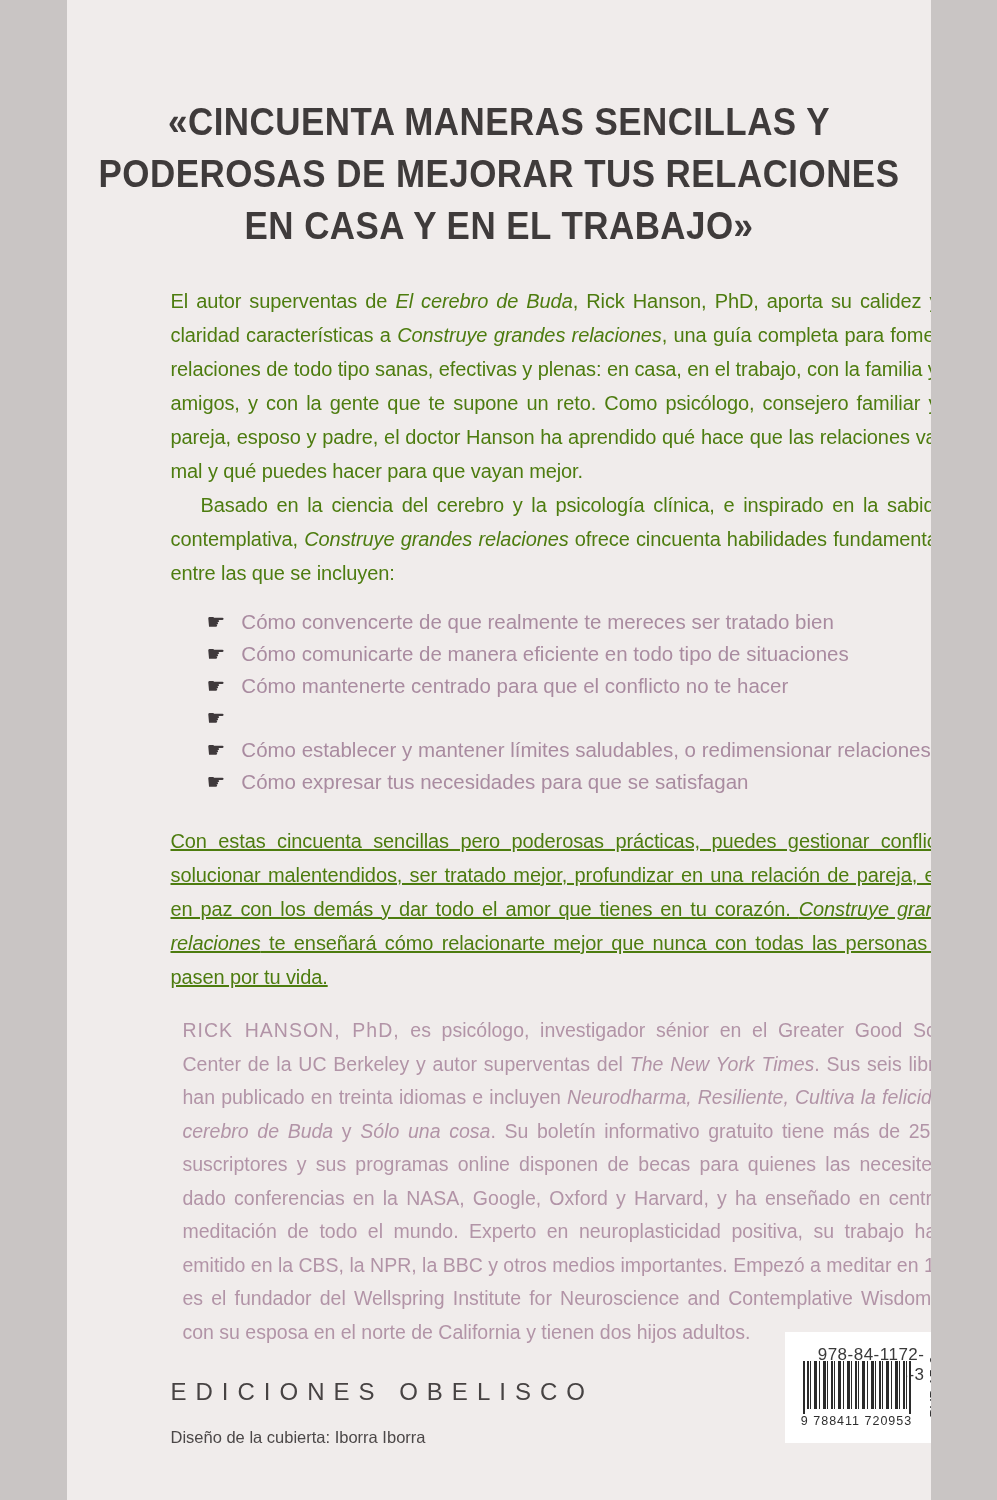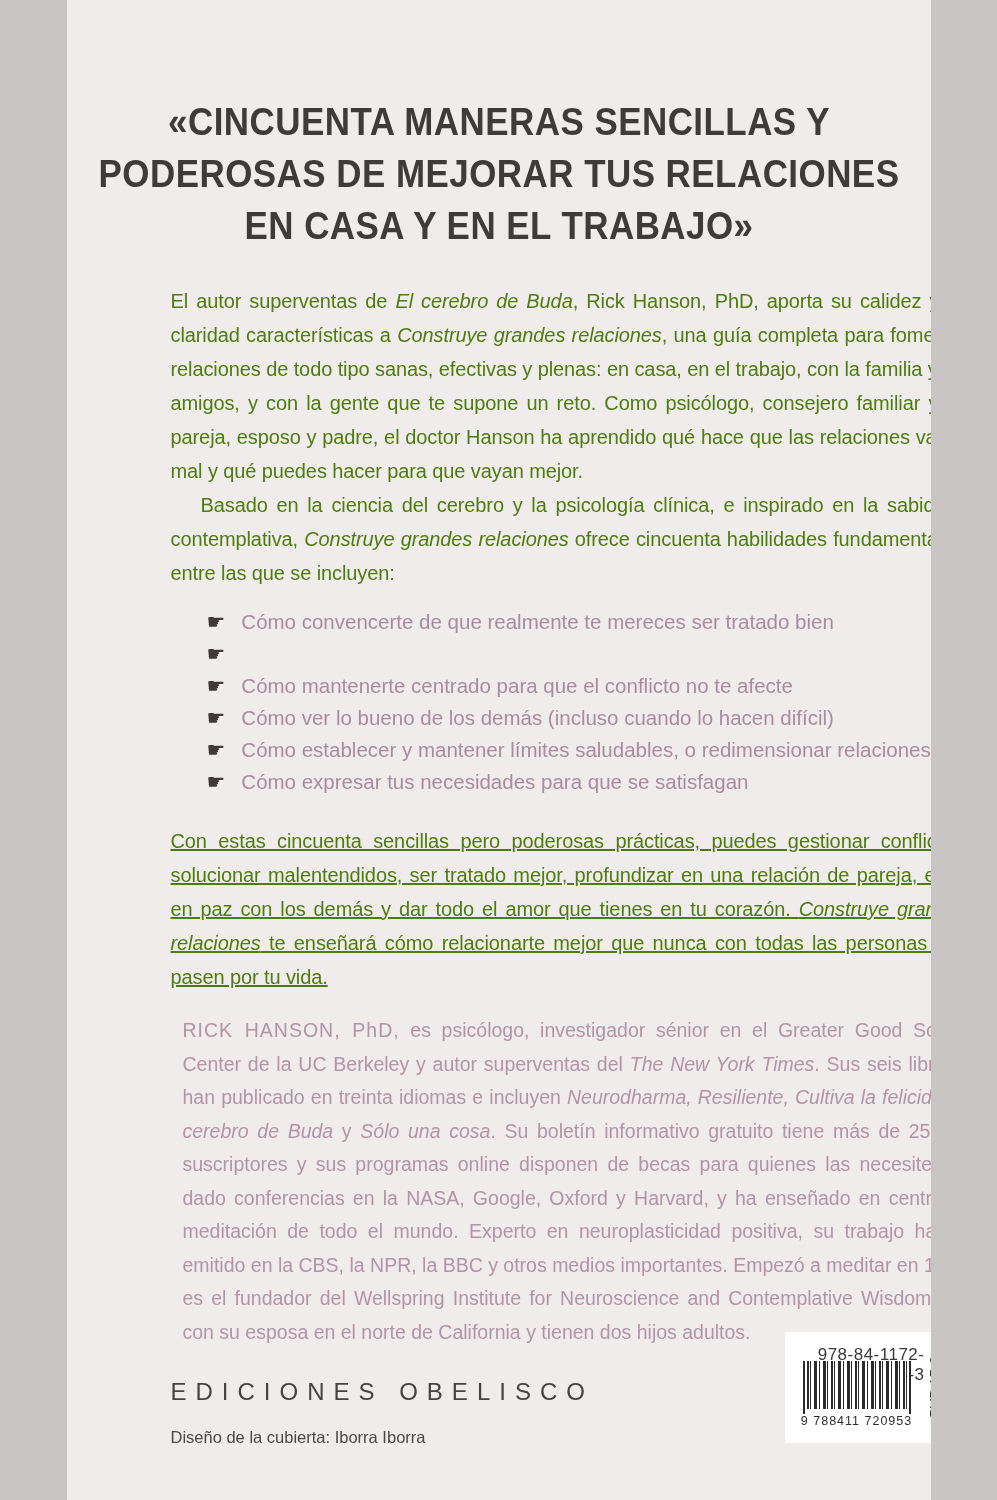--- a/index.html
+++ b/index.html
@@ -146,28 +146,28 @@
     </p>
   </div>
 
   <ul class="skills">
     <li>
       <span class="manicule">☛</span>
       <span>Cómo convencerte de que realmente te mereces ser tratado bien</span>
     </li>
     <li>
       <span class="manicule">☛</span>
+      <span>Cómo comunicarte de manera eficiente en todo tipo de situaciones</span>
     </li>
     <li>
       <span class="manicule">☛</span>
-      <span>Cómo mantenerte centrado para que el conflicto no te afecte</span>
+      <span>Cómo mantenerte centrado para que el conflicto no te hacer</span>
     </li>
     <li>
       <span class="manicule">☛</span>
-      <span>Cómo ver lo bueno de los demás (incluso cuando lo hacen difícil)</span>
     </li>
     <li>
       <span class="manicule">☛</span>
       <span>Cómo establecer y mantener límites saludables, o redimensionar relaciones</span>
     </li>
     <li>
       <span class="manicule">☛</span>
       <span>Cómo expresar tus necesidades para que se satisfagan</span>
     </li>
   </ul>

